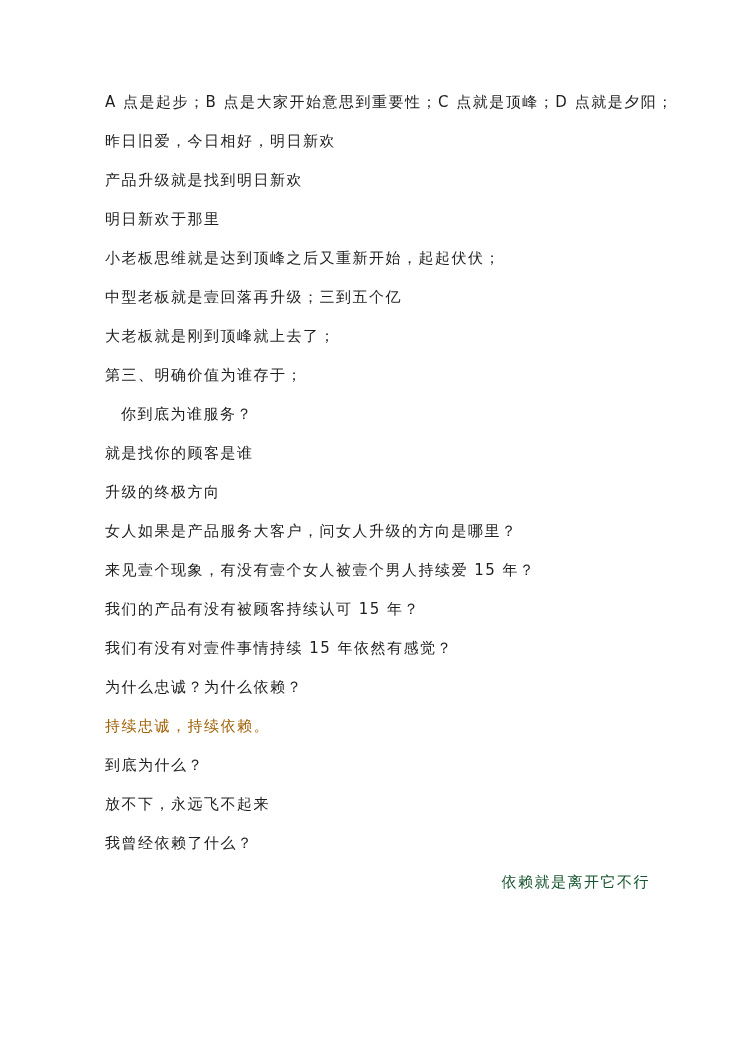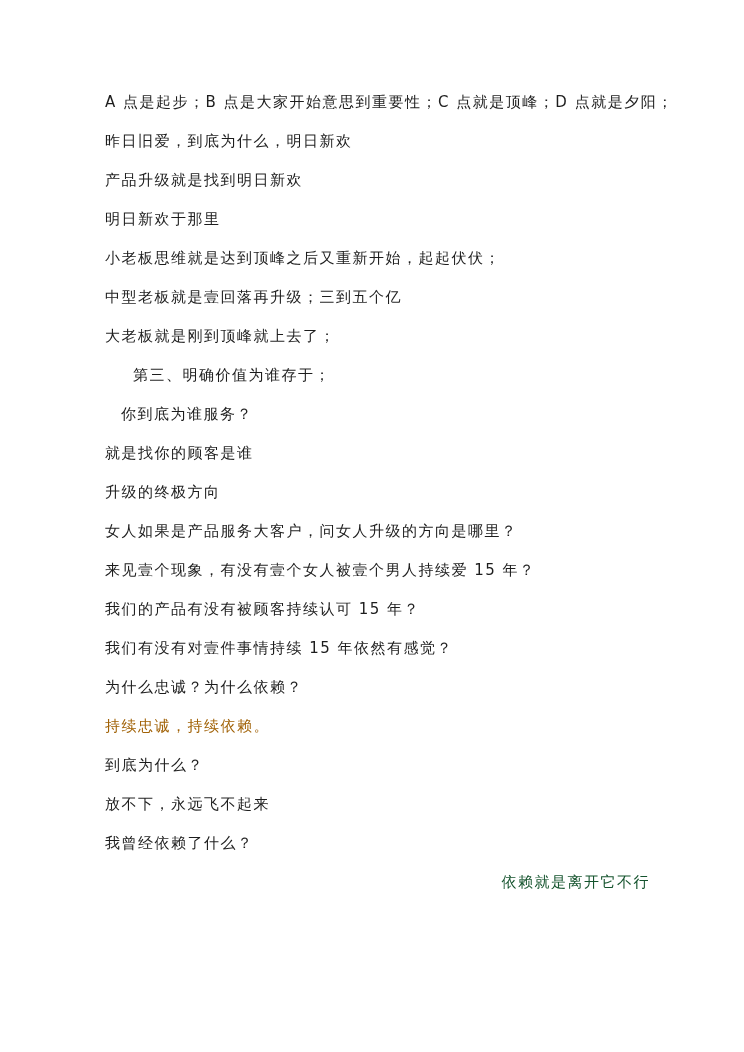--- a/index.html
+++ b/index.html
@@ -31,27 +31,27 @@
     white-space: nowrap;
     font-weight: 400;
   }
 </style>
 </head>
 <body>
 
 <div class="page" style="background: rgb(255, 255, 255);">
   <div class="text-block">
     <p class="doc-line" style="color: rgb(29, 29, 29);">A 点是起步；B 点是大家开始意思到重要性；C 点就是顶峰；D 点就是夕阳；</p>
-    <p class="doc-line" style="color: rgb(29, 29, 29);">昨日旧爱，到底为什么，明日新欢</p>
+    <p class="doc-line" style="color: rgb(29, 29, 29);">昨日旧爱，今日相好，明日新欢</p>
     <p class="doc-line" style="color: rgb(29, 29, 29);">产品升级就是找到明日新欢</p>
     <p class="doc-line" style="color: rgb(29, 29, 29);">明日新欢于那里</p>
     <p class="doc-line" style="color: rgb(29, 29, 29);">小老板思维就是达到顶峰之后又重新开始，起起伏伏；</p>
     <p class="doc-line" style="color: rgb(29, 29, 29);">中型老板就是壹回落再升级；三到五个亿</p>
     <p class="doc-line" style="color: rgb(29, 29, 29);">大老板就是刚到顶峰就上去了；</p>
-    <p class="doc-line" style="color: rgb(29, 29, 29); margin-left: 28px;">第三、明确价值为谁存于；</p>
+    <p class="doc-line" style="color: rgb(29, 29, 29);">第三、明确价值为谁存于；</p>
     <p class="doc-line" style="color: rgb(29, 29, 29); margin-left: 16px;">你到底为谁服务？</p>
     <p class="doc-line" style="color: rgb(29, 29, 29);">就是找你的顾客是谁</p>
     <p class="doc-line" style="color: rgb(29, 29, 29);">升级的终极方向</p>
     <p class="doc-line" style="color: rgb(29, 29, 29);">女人如果是产品服务大客户，问女人升级的方向是哪里？</p>
     <p class="doc-line" style="color: rgb(29, 29, 29);">来见壹个现象，有没有壹个女人被壹个男人持续爱 15 年？</p>
     <p class="doc-line" style="color: rgb(29, 29, 29); margin-top: 12px;">我们的产品有没有被顾客持续认可 15 年？</p>
     <p class="doc-line" style="color: rgb(29, 29, 29);">我们有没有对壹件事情持续 15 年依然有感觉？</p>
     <p class="doc-line" style="color: rgb(29, 29, 29);">为什么忠诚？为什么依赖？</p>
     <p class="doc-line" style="color: #a16207;">持续忠诚，持续依赖。</p>
     <p class="doc-line" style="color: rgb(29, 29, 29);">到底为什么？</p>

